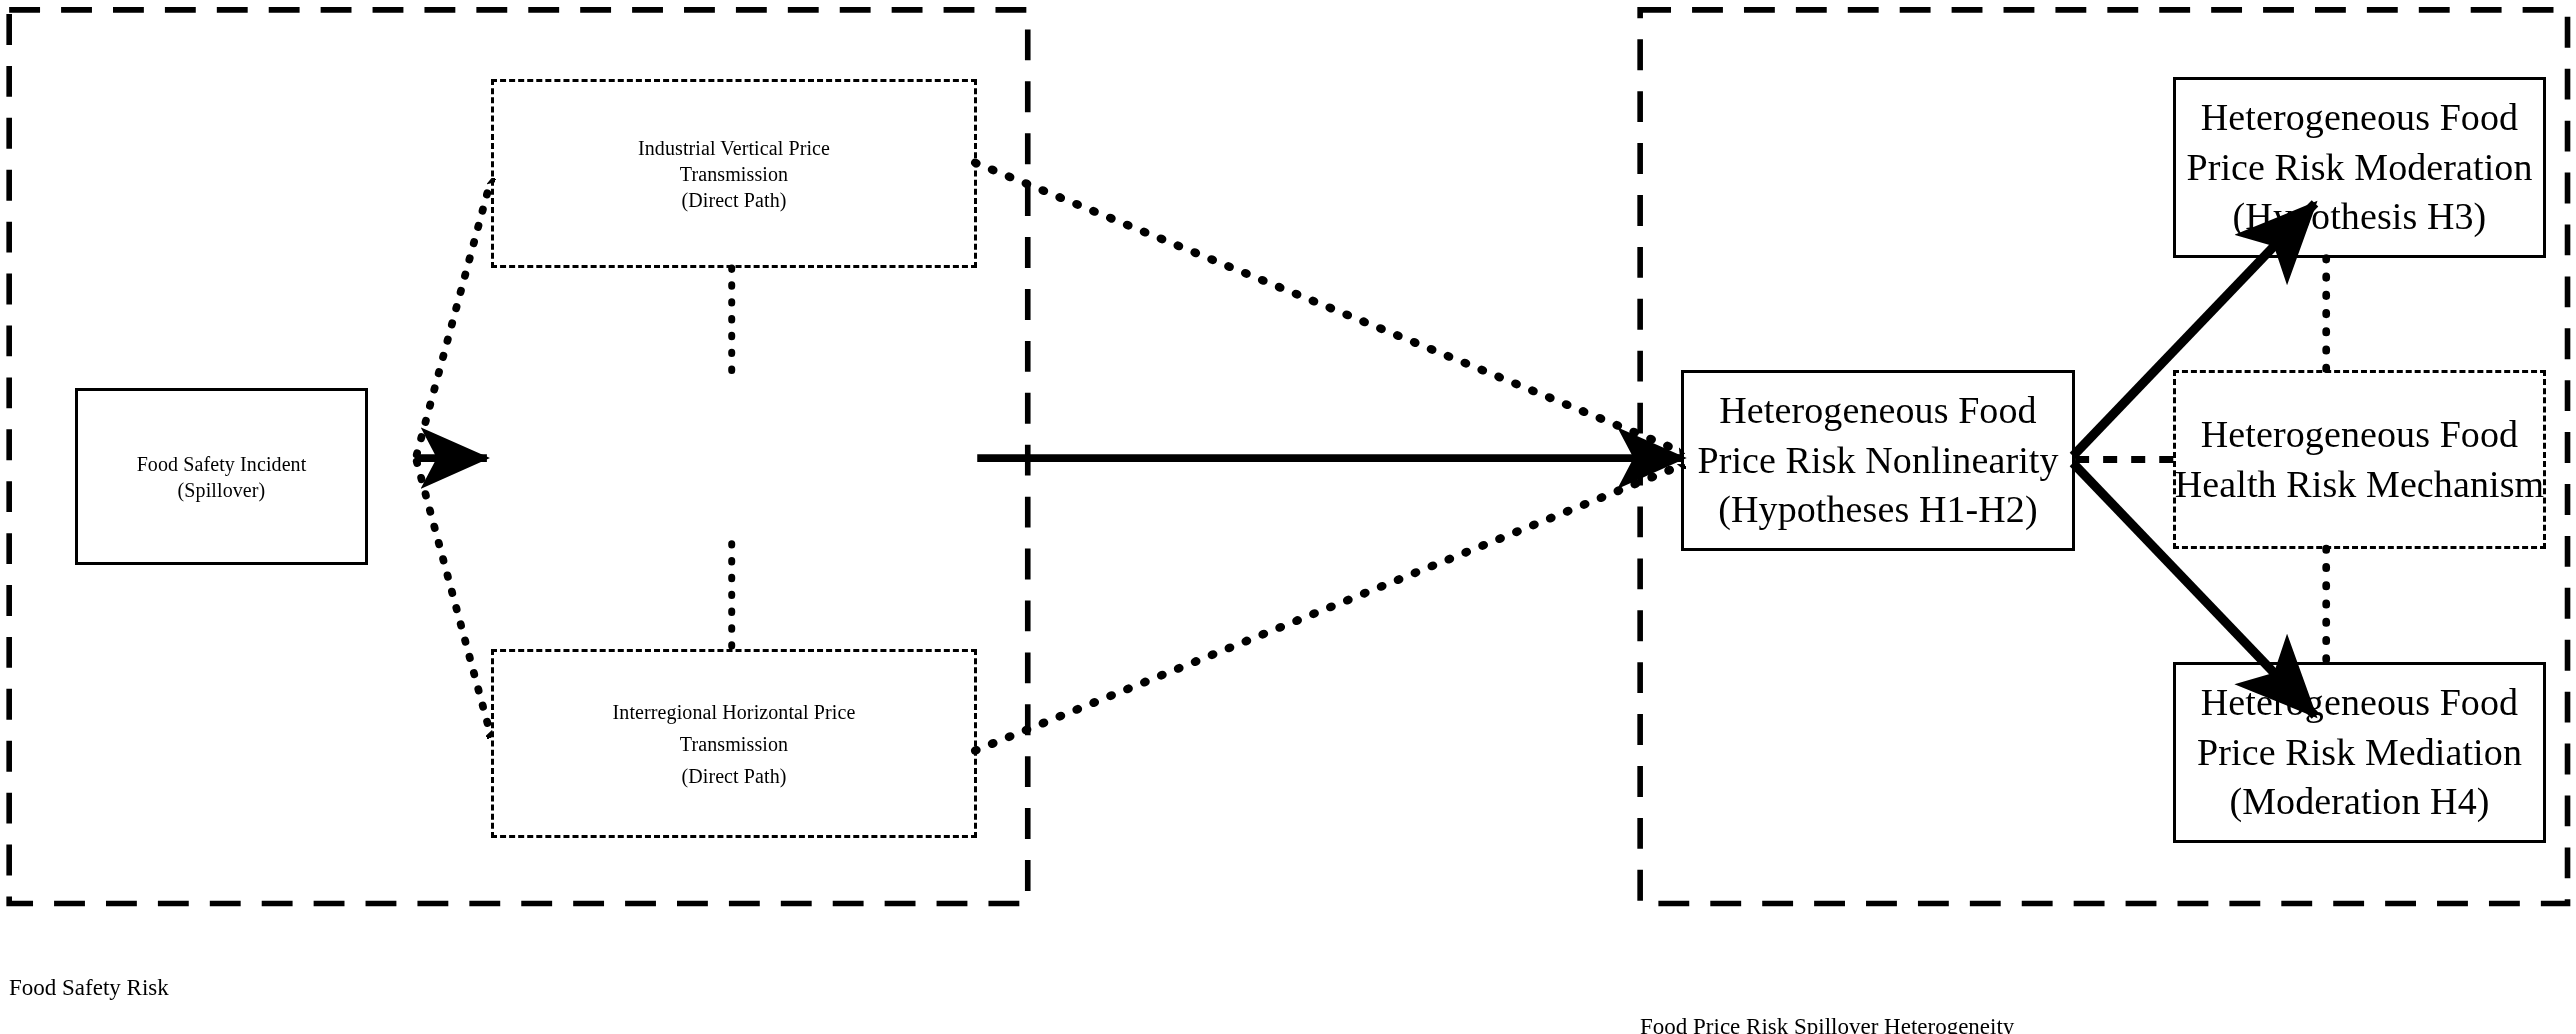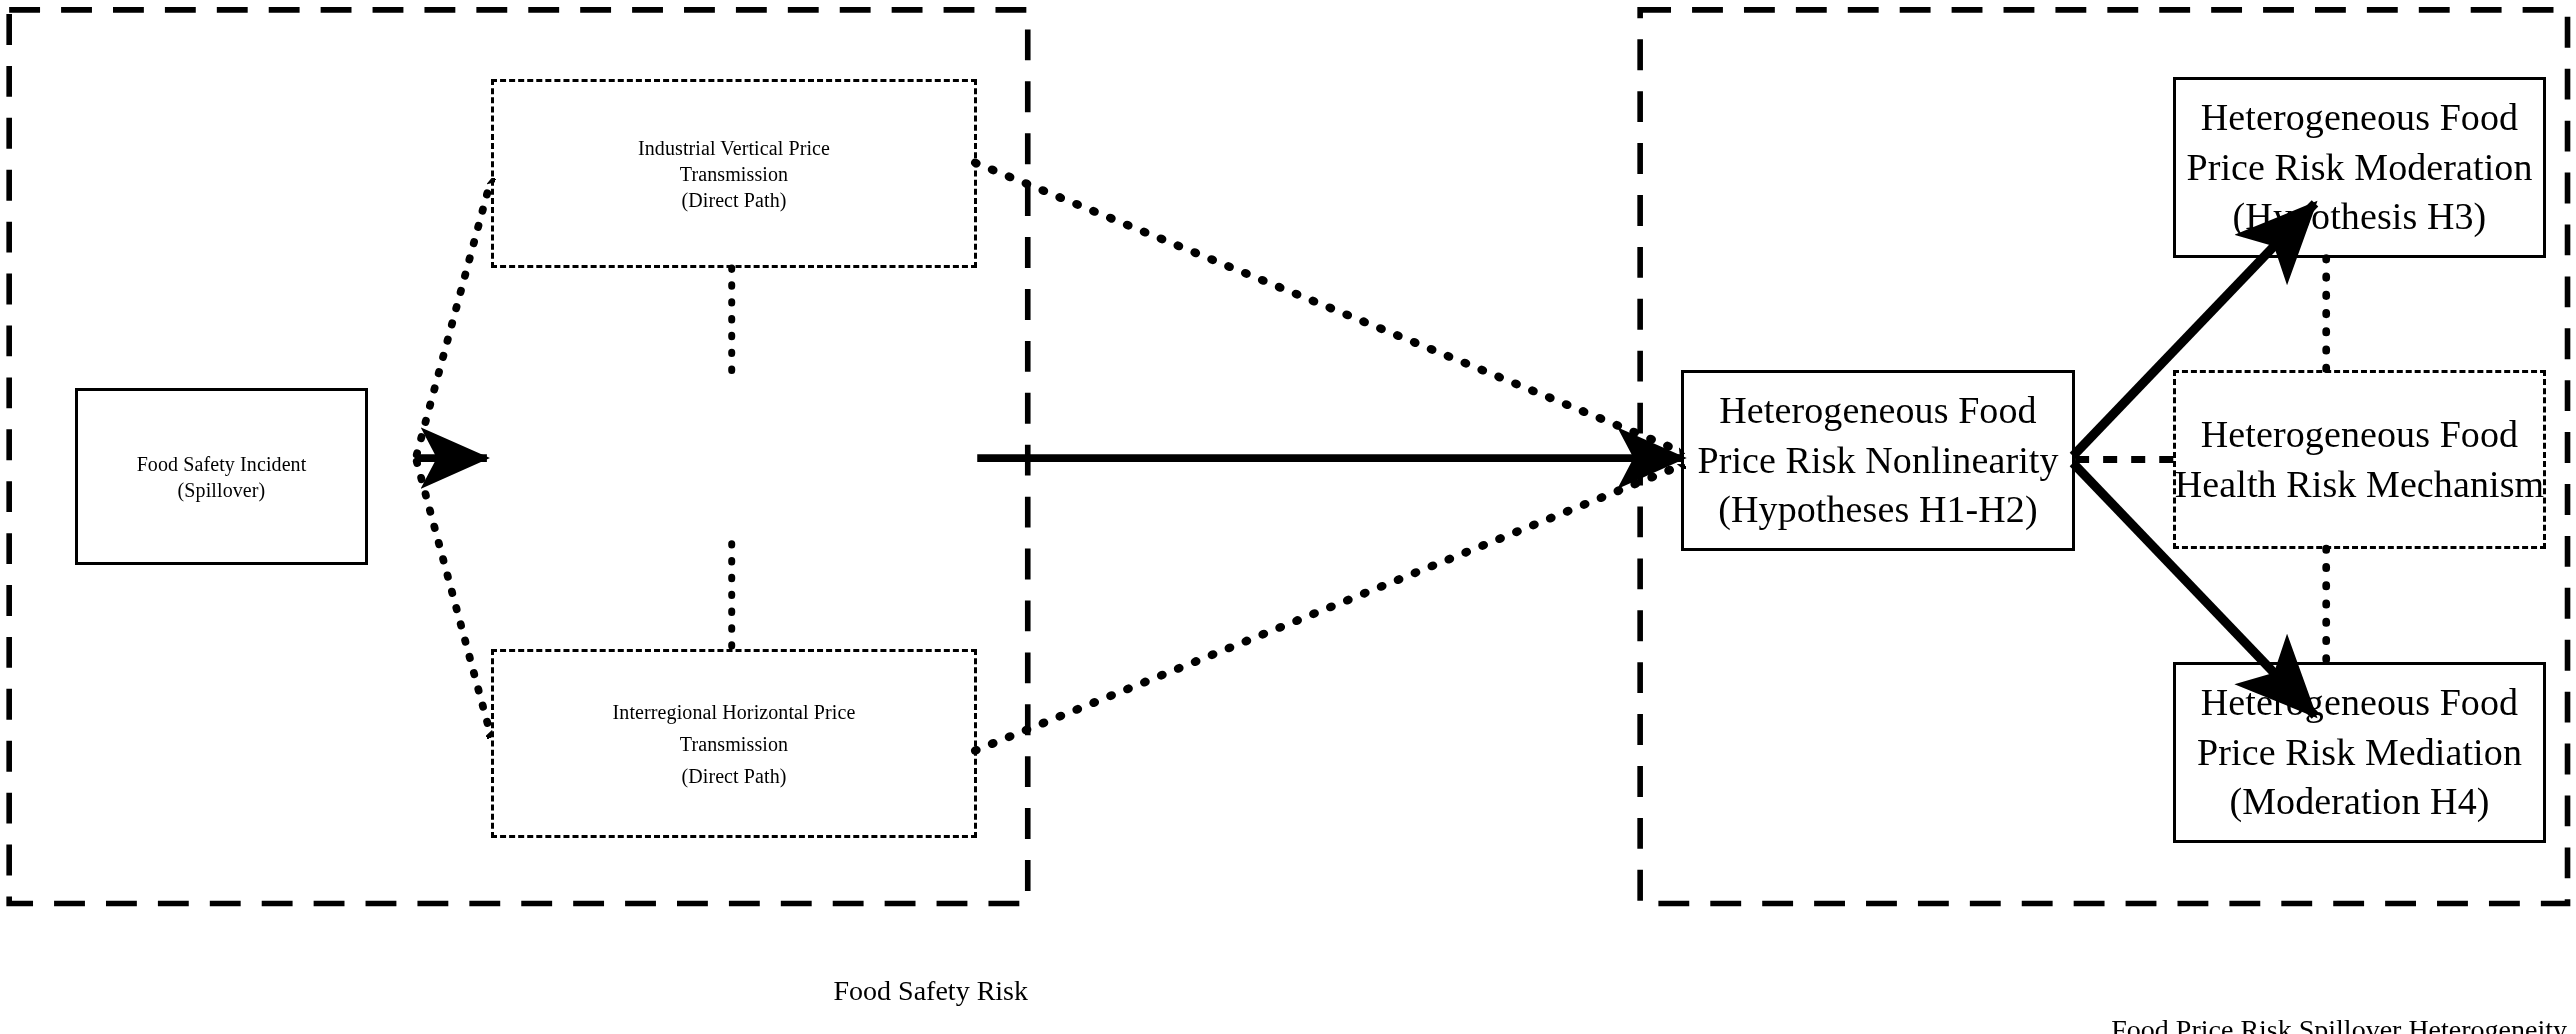--- a/index.html
+++ b/index.html
@@ -36,23 +36,23 @@
     text-align: center;
     background: transparent;
     line-height: 1.30;
     letter-spacing: 0.1px;
   }
   .node-box.solid  { border: 3.5px solid #000000; }
   .node-box.dashed { border: 3.5px dashed #000000; }
   .node-line { display: block; white-space: nowrap; }
   .group-caption {
     position: absolute;
-    text-align: right;
+    text-align: left;
     white-space: nowrap;
-    font-size: 28px;
+    font-size: 23px;
   }
   .fs-42 { font-size: 20px; }
   .fs-44 { font-size: 38px; }
 </style>
 </head>
 <body>
 
 <div id="diagram-root">
 
   <svg class="layer" viewBox="0 0 3672 1474">

